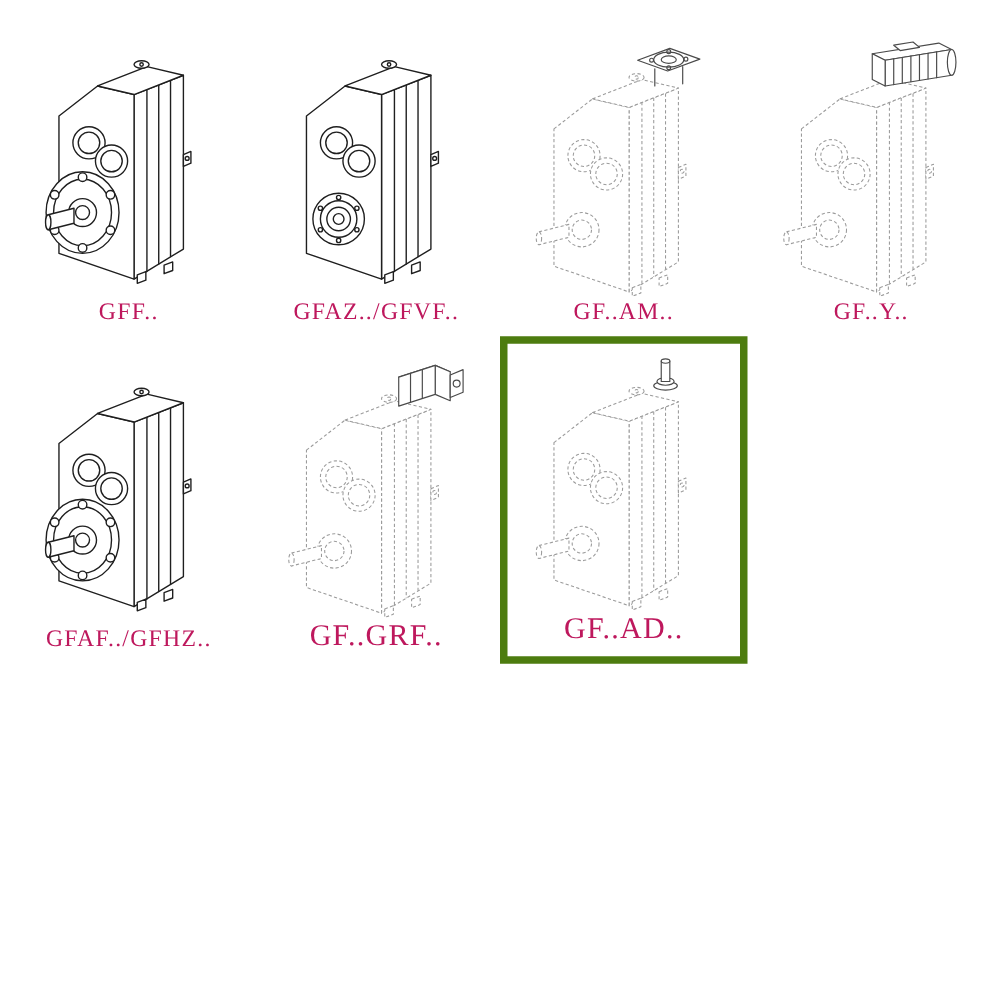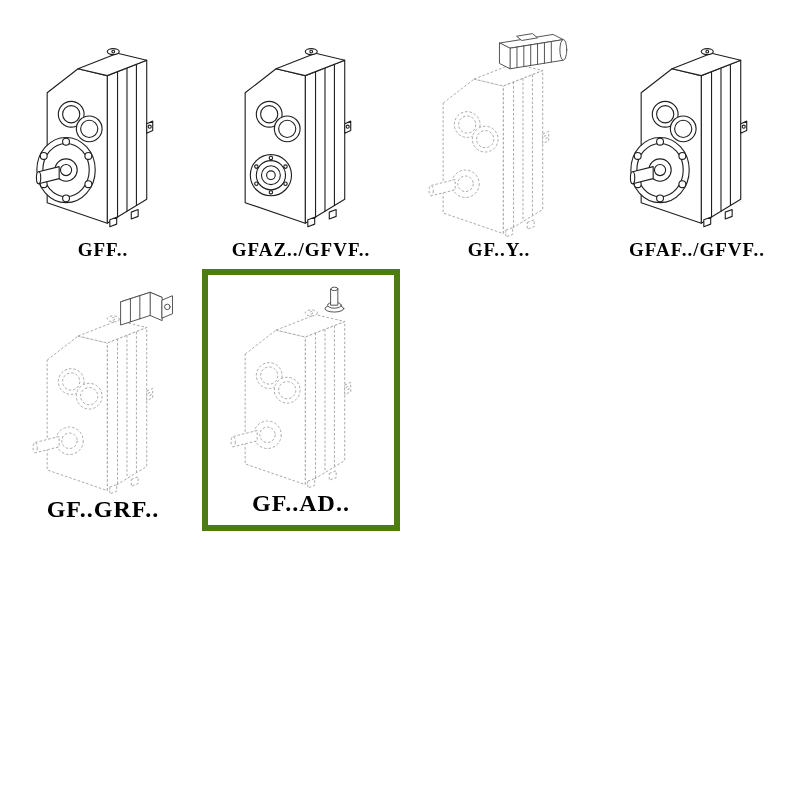--- a/index.html
+++ b/index.html
@@ -14,21 +14,21 @@
     grid-template-columns:repeat(4,1fr);
     grid-template-rows:repeat(3,1fr);
   }
   .cell{
     display:flex;flex-direction:column;align-items:center;justify-content:flex-end;
     padding-bottom:8px;box-sizing:border-box;overflow:hidden;
   }
   .cell.boxed{border:6px solid #4d7c0f;}
   .drawing{height:206px;flex:0 0 auto;display:block;}
   .model-label{
-    margin-top:2px;font-weight:700;font-size:19px;letter-spacing:1px;color:#000000;
+    margin-top:2px;font-weight:400;font-size:19px;letter-spacing:1px;color:#be185d;
     white-space:nowrap;
   }
   .model-label.lg{font-size:24px;}
   
   .lineart{stroke:#1f1f1f;stroke-width:1.3;fill:none;stroke-linejoin:round;stroke-linecap:round;}
   .ghostart{stroke:#9b9b9b;stroke-width:1;stroke-dasharray:3 2.2;fill:none;stroke-linejoin:round;}
   .attach{stroke:#4a4a4a;stroke-width:1.1;fill:none;stroke-linejoin:round;stroke-linecap:round;}
 </style>
 </head>
 <body>
@@ -160,20 +160,32 @@
             <use href="#g-bore"></use>
           </g>
       </svg>
       <div class="model-label">GFAZ../GFVF..</div>
     </div>
 
 
 
 
 
+    <div class="cell">
+      <svg class="drawing" viewBox="0 0 170 240" aria-label="gearbox-ghost-with-iec-adapter-flange">
+        <g class="ghostart">
+            <use href="#g-body" transform="translate(0,12)"></use>
+            <use href="#g-outshaft" transform="translate(0,12)"></use>
+          </g>
+        <g class="attach">
+            <use href="#g-iecflange"></use>
+          </g>
+      </svg>
+      <div class="model-label">GF..AM..</div>
+    </div>
 
     <div class="cell">
       <svg class="drawing" viewBox="0 0 170 240" aria-label="gearbox-ghost-with-mounted-motor">
         <g class="ghostart">
             <use href="#g-body" transform="translate(0,12)"></use>
             <use href="#g-outshaft" transform="translate(0,12)"></use>
           </g>
         <g class="attach">
             <use href="#g-motor"></use>
           </g>
@@ -181,21 +193,21 @@
       <div class="model-label">GF..Y..</div>
     </div>
 
     <div class="cell">
       <svg class="drawing" viewBox="0 0 170 240" aria-label="parallel-shaft-gearbox-output-flange">
         <g class="lineart">
             <use href="#g-body"></use>
             <use href="#g-flange"></use>
           </g>
       </svg>
-      <div class="model-label">GFAF../GFVF..</div>
+      <div class="model-label">GFAF../GFHZ..</div>
     </div>
 
 
     <div class="cell">
       <svg class="drawing" viewBox="0 0 170 240" aria-label="gearbox-ghost-with-gear-adapter">
         <g class="ghostart">
             <use href="#g-body" transform="translate(0,12)"></use>
             <use href="#g-outshaft" transform="translate(0,12)"></use>
           </g>
         <g class="attach">

